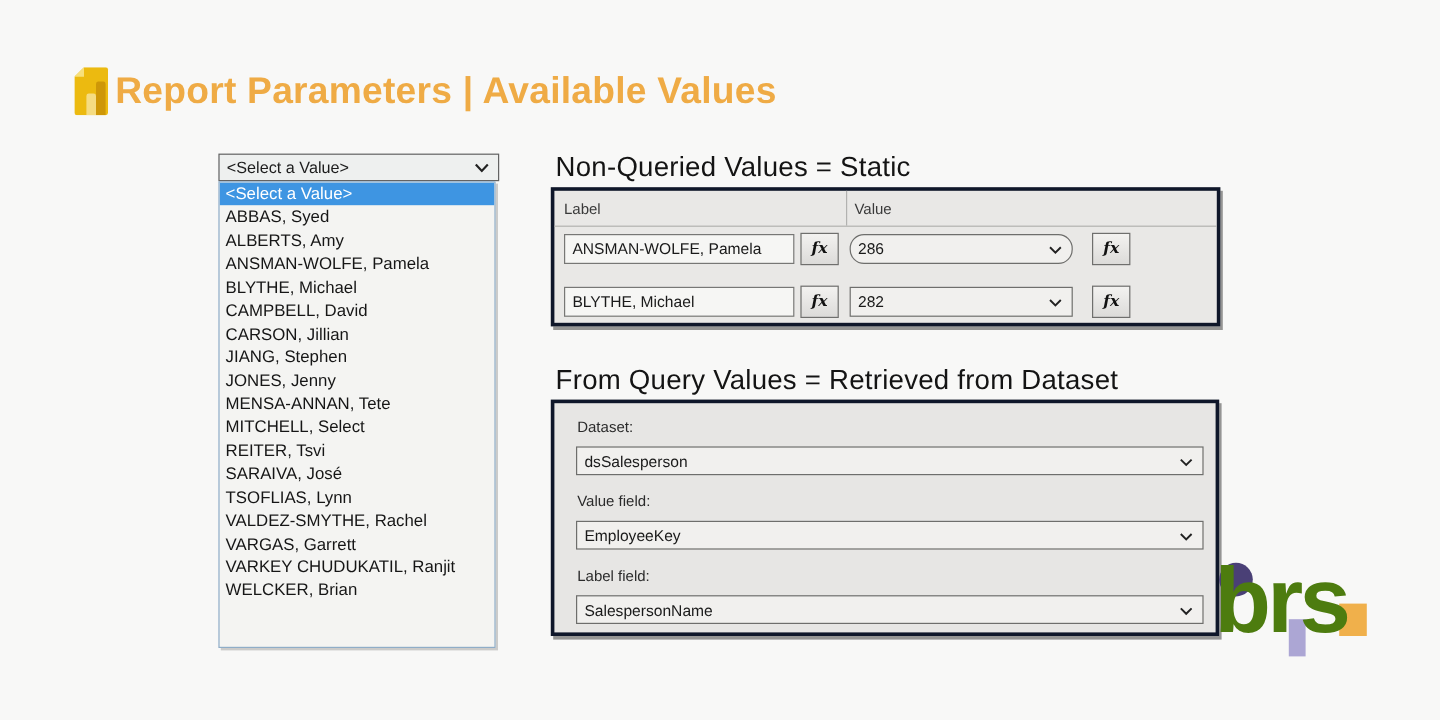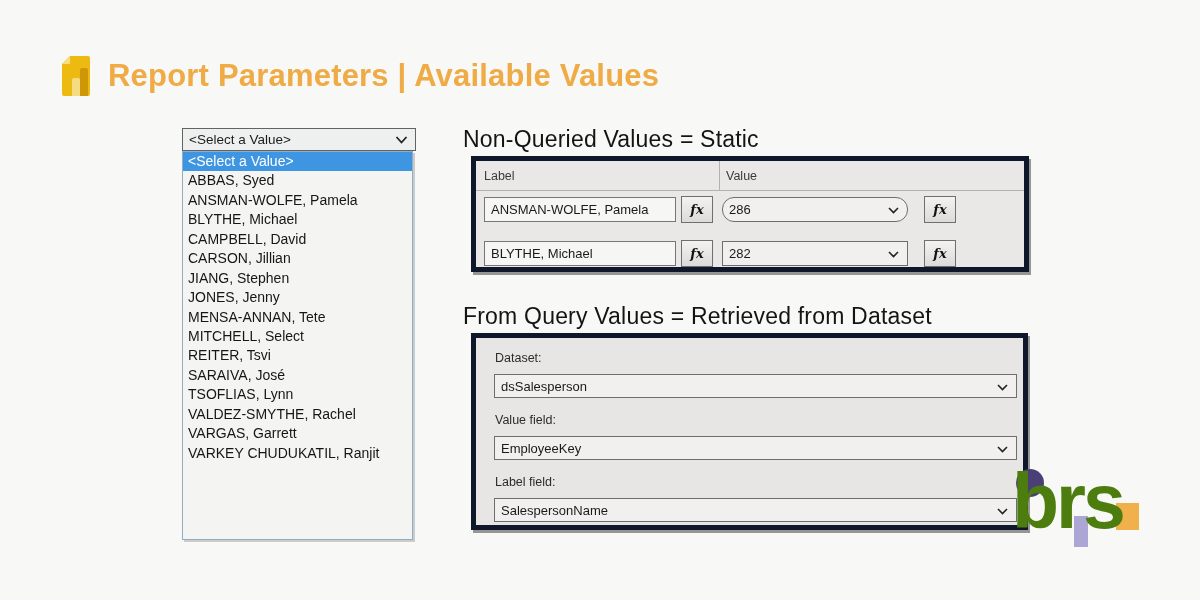--- a/index.html
+++ b/index.html
@@ -6,21 +6,21 @@
   html,body { width:1200px; height:600px; }
   body {
     position:relative;
     background:#f8f8f7;
     font-family:"Liberation Sans", sans-serif;
     overflow:hidden;
   }
   .abs { position:absolute; }
 
   
-  .title-row { left:62px; top:56px; display:flex; align-items:center; gap:12px; }
+  .title-row { left:62px; top:56px; display:flex; align-items:center; }
   .title-text {
     font-size:31px; font-weight:bold; color:#EFAB45; letter-spacing:0.2px;
   }
 
   
   .combobox {
     left:182px; top:128px; width:234px; height:23px;
     background:#eef0ef; border:1px solid #636363;
     display:flex; align-items:center; justify-content:space-between;
     padding:0 7px 0 6px; font-size:13.5px; color:#1c1c1c;
@@ -38,23 +38,22 @@
   .list-item.selected { background:#3E95E2; color:#ffffff; }
 
   
   .section-heading {
     font-size:23px; font-weight:500; color:#141414; letter-spacing:0.2px;
     white-space:nowrap;
   }
 
   
   .panel {
-    background:#e9e8e6; border:5px solid #0f172a;
+    background:#e9e8e6; border:3px solid #0f172a;
     box-shadow:2px 3px 0 rgba(0,0,0,0.40);
-    margin-left:12px;
   }
   .panel1 { left:459px; top:156px; width:558px; height:116px; }
   .panel1 .col-header { position:absolute; top:8px; font-size:12.5px; color:#3a3a3a; }
   .panel1 .v-divider { position:absolute; left:243px; top:0; width:1px; height:29px; background:#b2b2b0; }
   .panel1 .h-divider { position:absolute; left:0; top:29px; width:100%; height:1px; background:#b2b2b0; }
 
   .textbox {
     position:absolute; height:25px; background:#f6f6f4; border:1px solid #777775;
     font-size:13px; color:#1a1a1a; display:flex; align-items:center; padding-left:6px;
     white-space:nowrap;
@@ -111,34 +110,36 @@
   <span class="chev">
     <svg width="13" height="8" viewBox="0 0 13 8">
         <polyline points="1.5,1 6.5,6.5 11.5,1" fill="none" stroke="#222" stroke-width="1.8"></polyline>
       </svg>
   </span>
 </div>
 
 <div class="abs listbox">
   <div class="list-item selected">&lt;Select a Value&gt;</div>
   <div class="list-item">ABBAS, Syed</div>
+  <div class="list-item">ALBERTS, Amy</div>
   <div class="list-item">ANSMAN-WOLFE, Pamela</div>
   <div class="list-item">BLYTHE, Michael</div>
   <div class="list-item">CAMPBELL, David</div>
   <div class="list-item">CARSON, Jillian</div>
   <div class="list-item">JIANG, Stephen</div>
   <div class="list-item">JONES, Jenny</div>
   <div class="list-item">MENSA-ANNAN, Tete</div>
   <div class="list-item">MITCHELL, Select</div>
   <div class="list-item">REITER, Tsvi</div>
   <div class="list-item">SARAIVA, José</div>
   <div class="list-item">TSOFLIAS, Lynn</div>
   <div class="list-item">VALDEZ-SMYTHE, Rachel</div>
   <div class="list-item">VARGAS, Garrett</div>
   <div class="list-item">VARKEY CHUDUKATIL, Ranjit</div>
+  <div class="list-item">WELCKER, Brian</div>
 </div>
 
 <div class="abs section-heading" style="left:463px; top:126px;">Non-Queried Values = Static</div>
 
 <div class="abs panel panel1">
   <span class="col-header" style="left:8px;">Label</span>
   <span class="col-header" style="left:250px;">Value</span>
   <span class="v-divider"></span>
   <span class="h-divider"></span>
 

